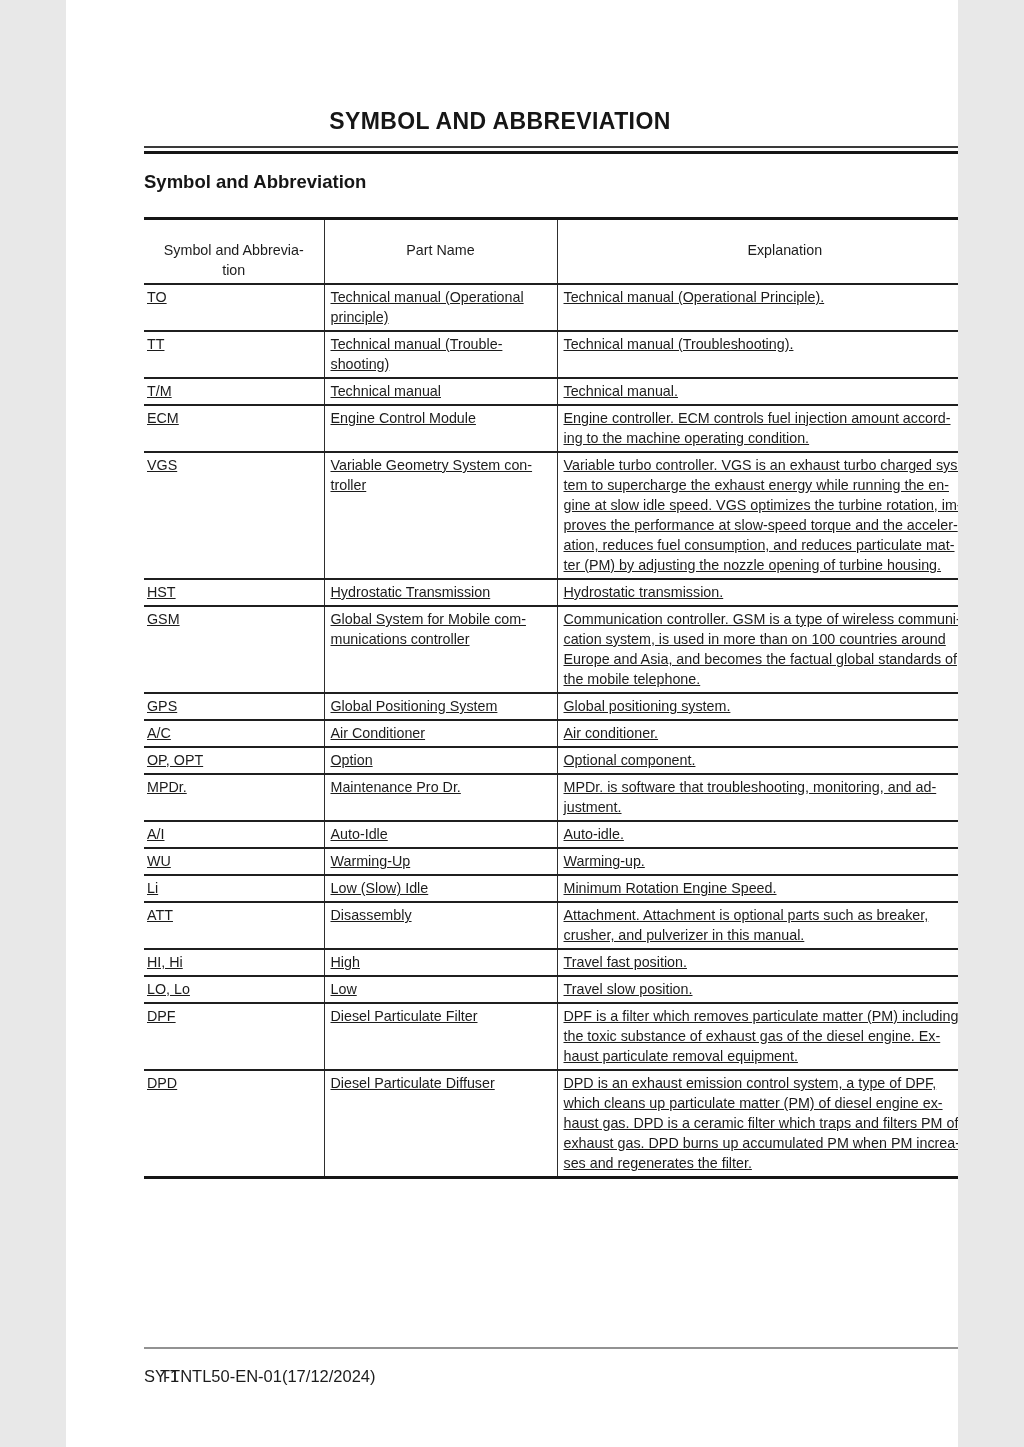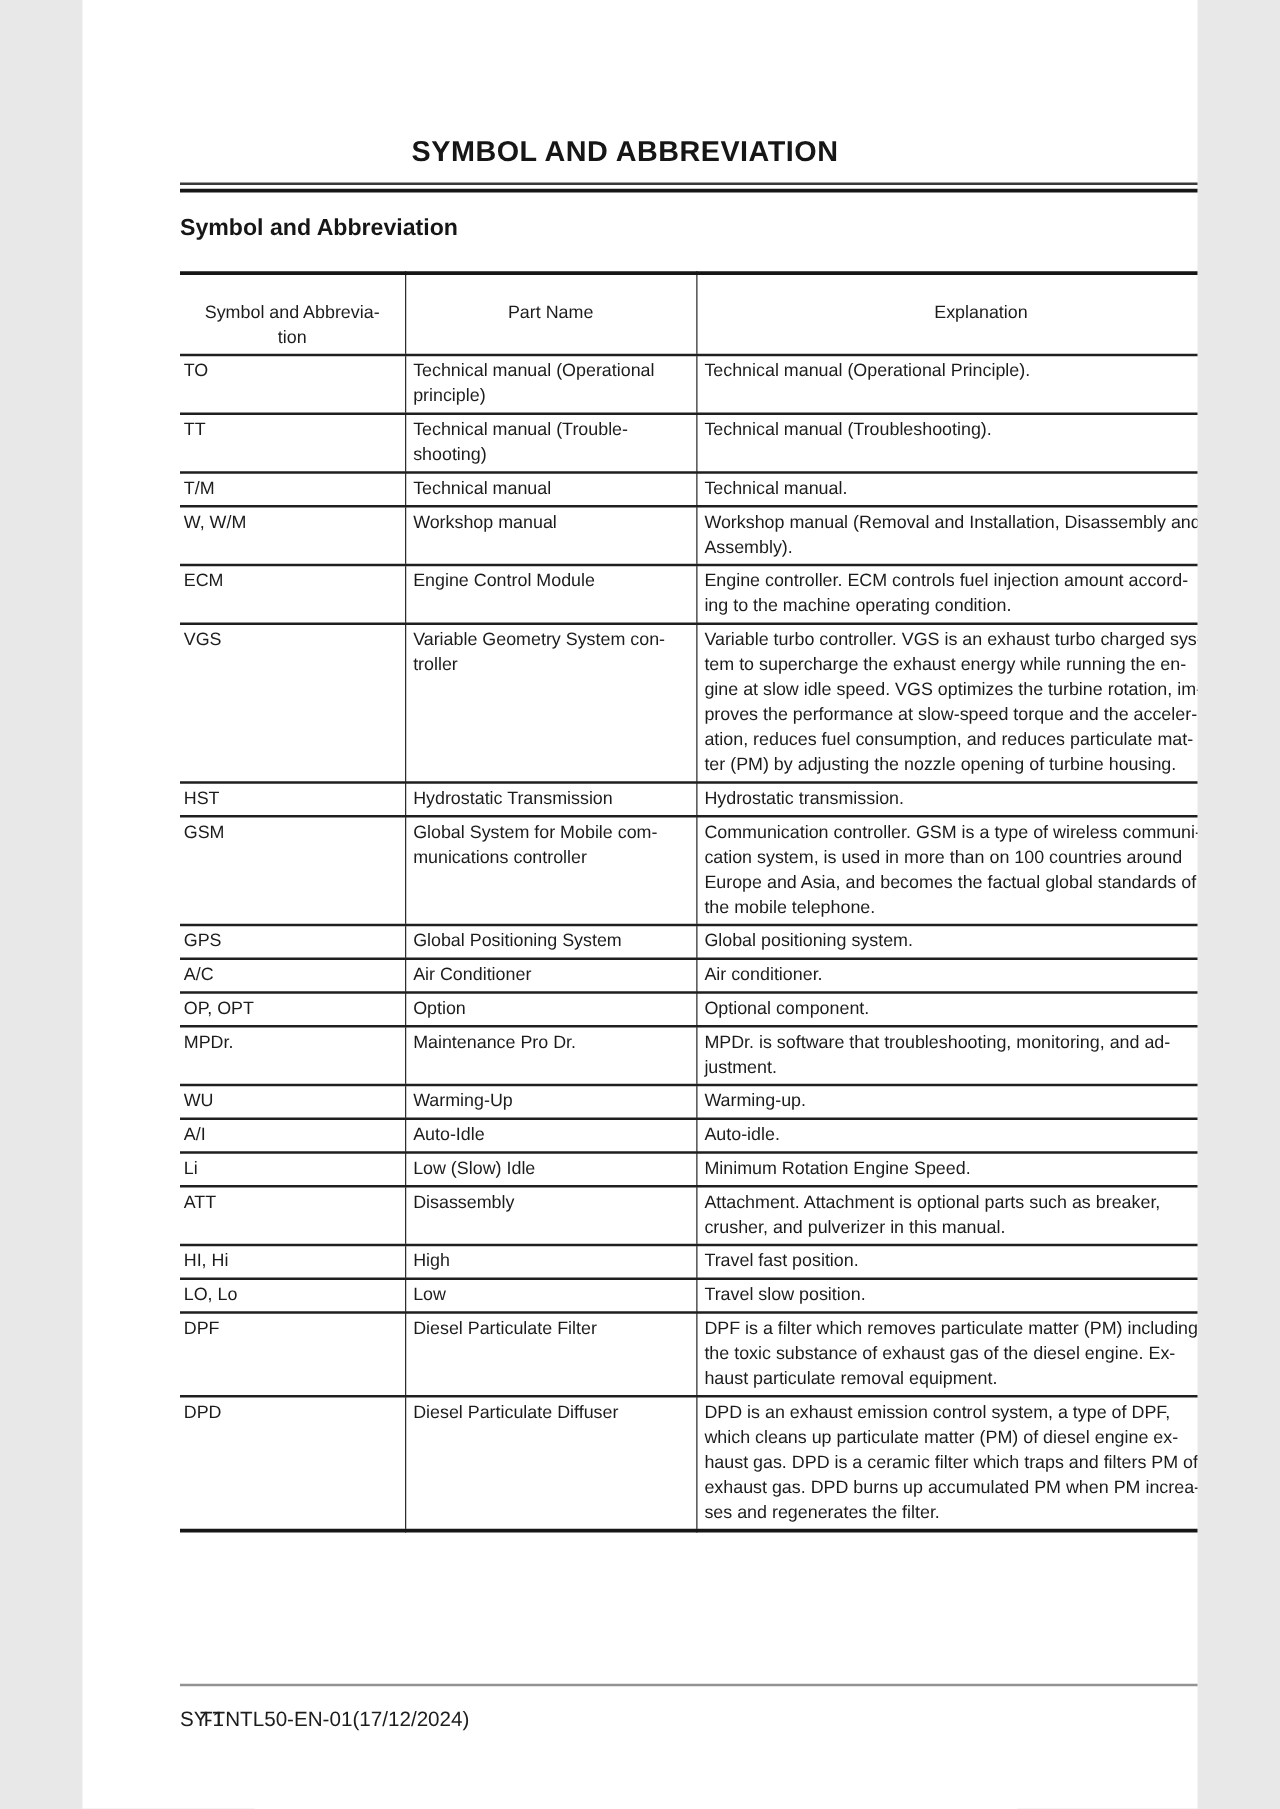--- a/index.html
+++ b/index.html
@@ -73,21 +73,21 @@
   }
   table.abbrev th {
     font-weight: normal;
     text-align: center;
     padding-top: 20px;
   }
   table.abbrev th + th, table.abbrev td + td {
     border-left: 1px solid #2e2e2e;
   }
   table.abbrev thead tr { border-bottom: 2px solid #1f1f1f; height: 47px; }
-  table.abbrev tbody tr { border-bottom: 2px solid #1f1f1f; }
+  table.abbrev tbody tr { border-bottom: 2px solid #1f1f1f; text-decoration: underline; }
   table.abbrev td:first-child { padding-left: 3px; }
   .footer-rule {
     position: absolute;
     top: 1347px;
     left: 0;
     width: 868px;
     border-top: 2px solid #929292;
   }
   .doc-code {
     position: absolute;
@@ -142,26 +142,20 @@
             <td>Technical manual (Trouble-
 shooting)</td>
             <td>Technical manual (Troubleshooting).</td>
           </tr>
           <tr>
             <td>T/M</td>
             <td>Technical manual</td>
             <td>Technical manual.</td>
           </tr>
           <tr>
-            <td>W, W/M</td>
-            <td>Workshop manual</td>
-            <td>Workshop manual (Removal and Installation, Disassembly and
-Assembly).</td>
-          </tr>
-          <tr>
             <td>ECM</td>
             <td>Engine Control Module</td>
             <td>Engine controller. ECM controls fuel injection amount accord-
 ing to the machine operating condition.</td>
           </tr>
           <tr>
             <td>VGS</td>
             <td>Variable Geometry System con-
 troller</td>
             <td>Variable turbo controller. VGS is an exhaust turbo charged sys-
@@ -200,28 +194,28 @@
             <td>Option</td>
             <td>Optional component.</td>
           </tr>
           <tr>
             <td>MPDr.</td>
             <td>Maintenance Pro Dr.</td>
             <td>MPDr. is software that troubleshooting, monitoring, and ad-
 justment.</td>
           </tr>
           <tr>
+            <td>A/I</td>
+            <td>Auto-Idle</td>
+            <td>Auto-idle.</td>
+          </tr>
+          <tr>
             <td>WU</td>
             <td>Warming-Up</td>
             <td>Warming-up.</td>
-          </tr>
-          <tr>
-            <td>A/I</td>
-            <td>Auto-Idle</td>
-            <td>Auto-idle.</td>
           </tr>
           <tr>
             <td>Li</td>
             <td>Low (Slow) Idle</td>
             <td>Minimum Rotation Engine Speed.</td>
           </tr>
           <tr>
             <td>ATT</td>
             <td>Disassembly</td>
             <td>Attachment. Attachment is optional parts such as breaker,

